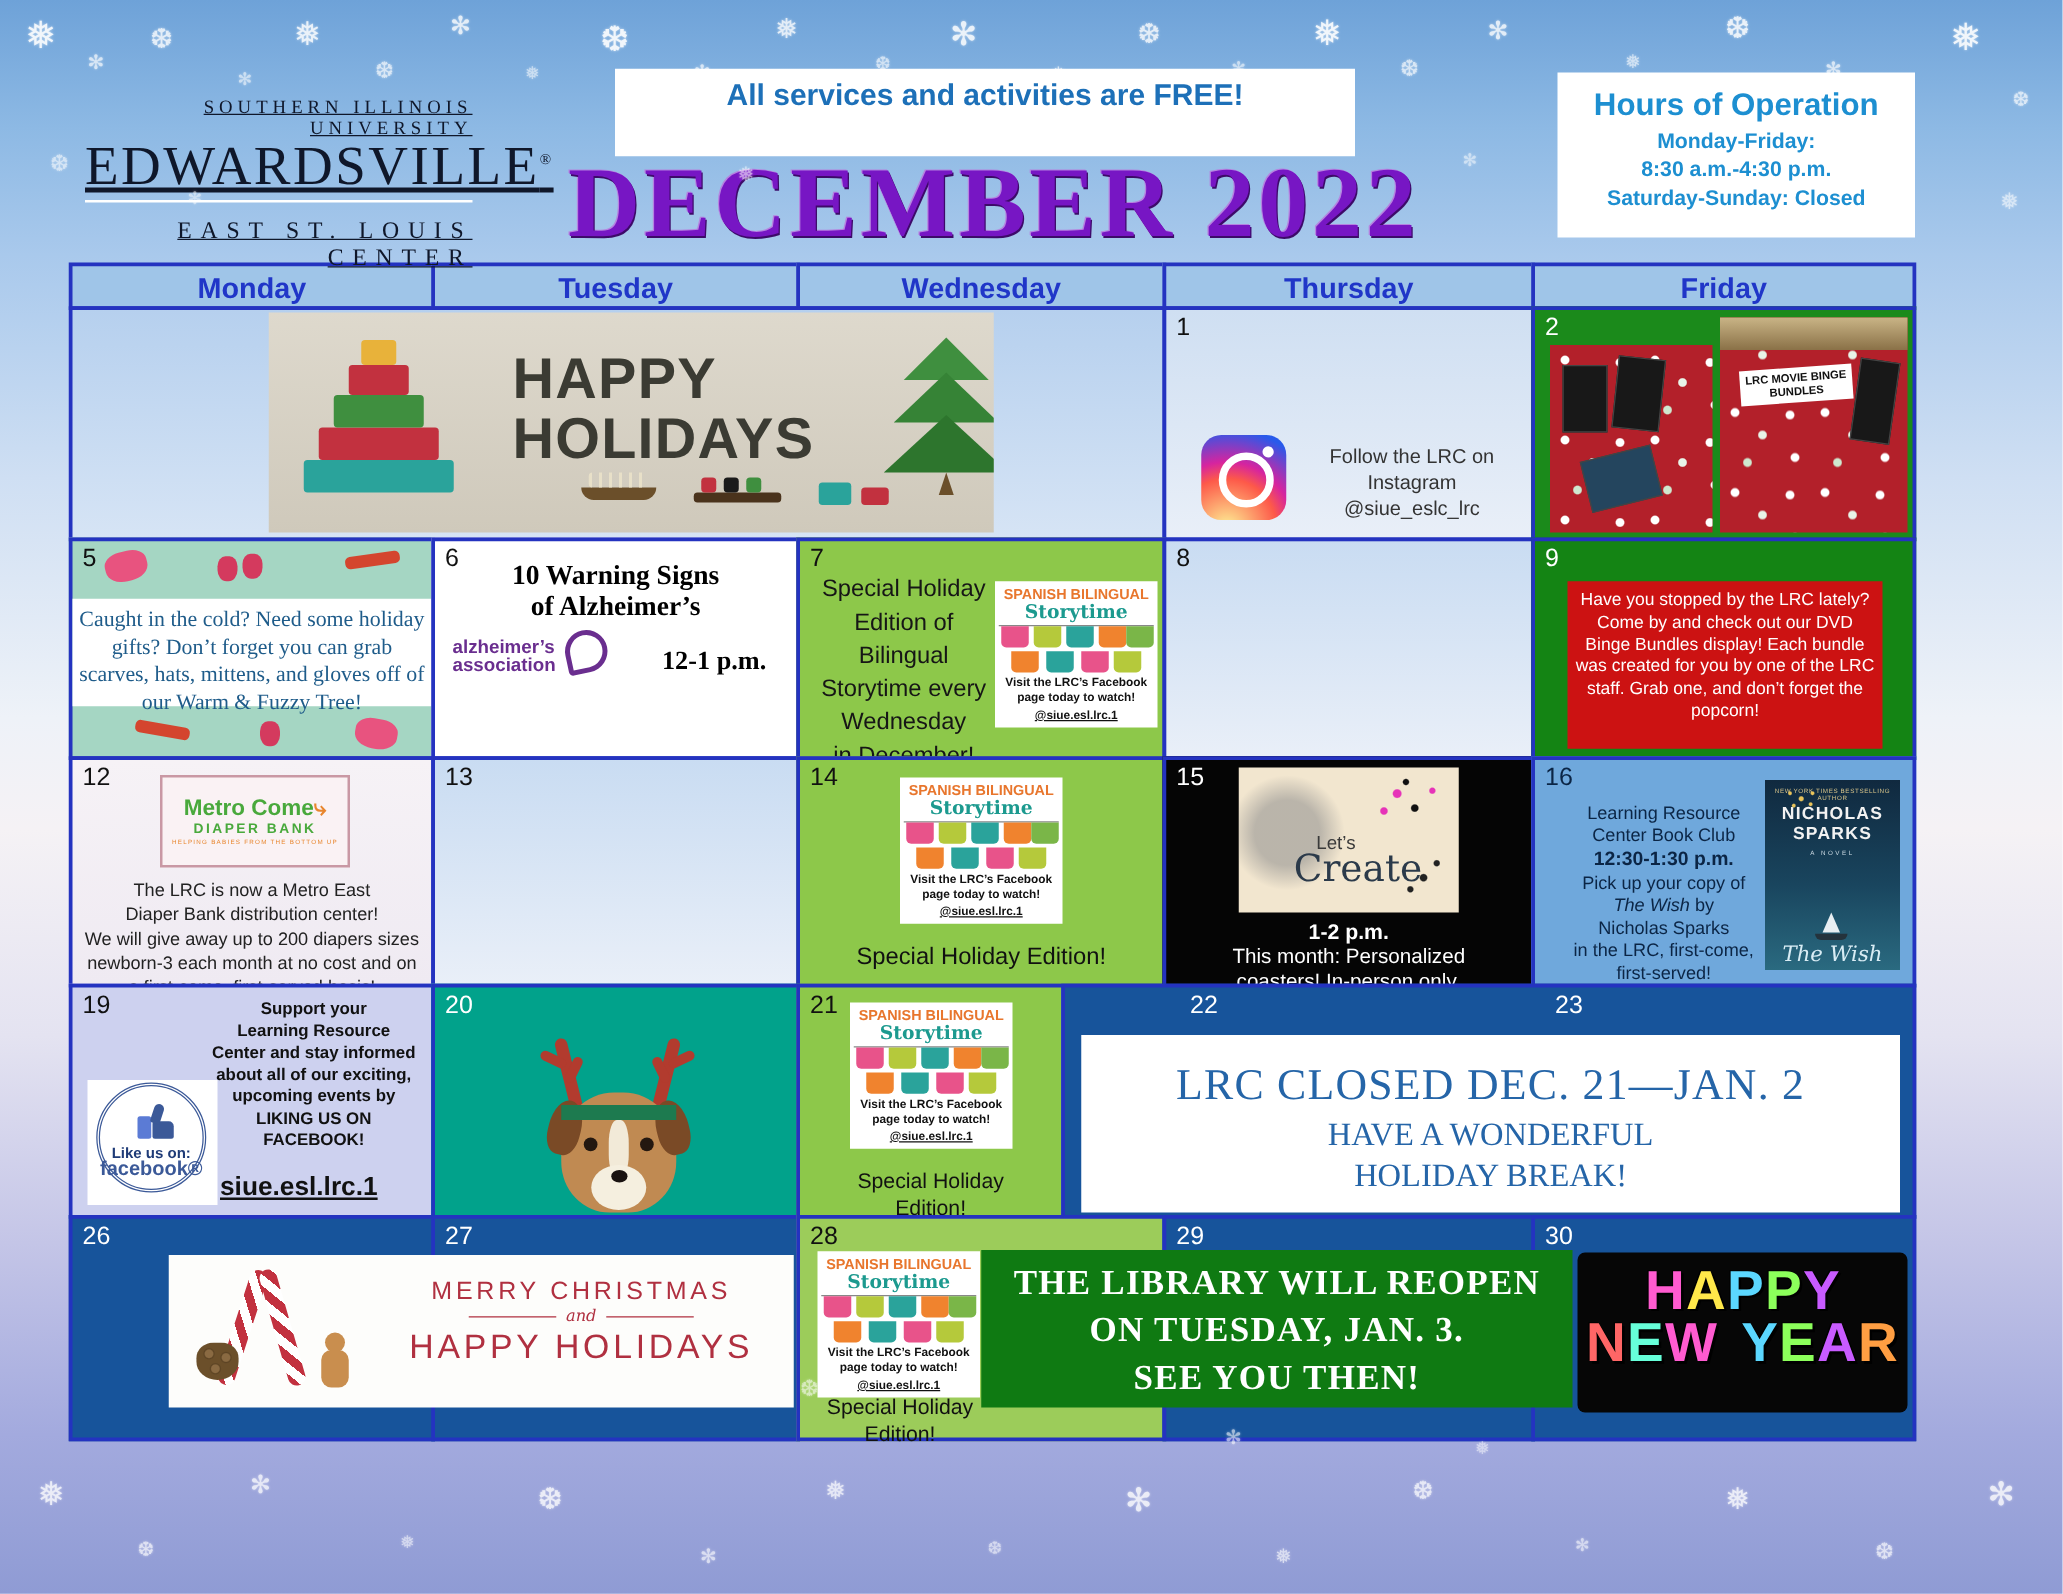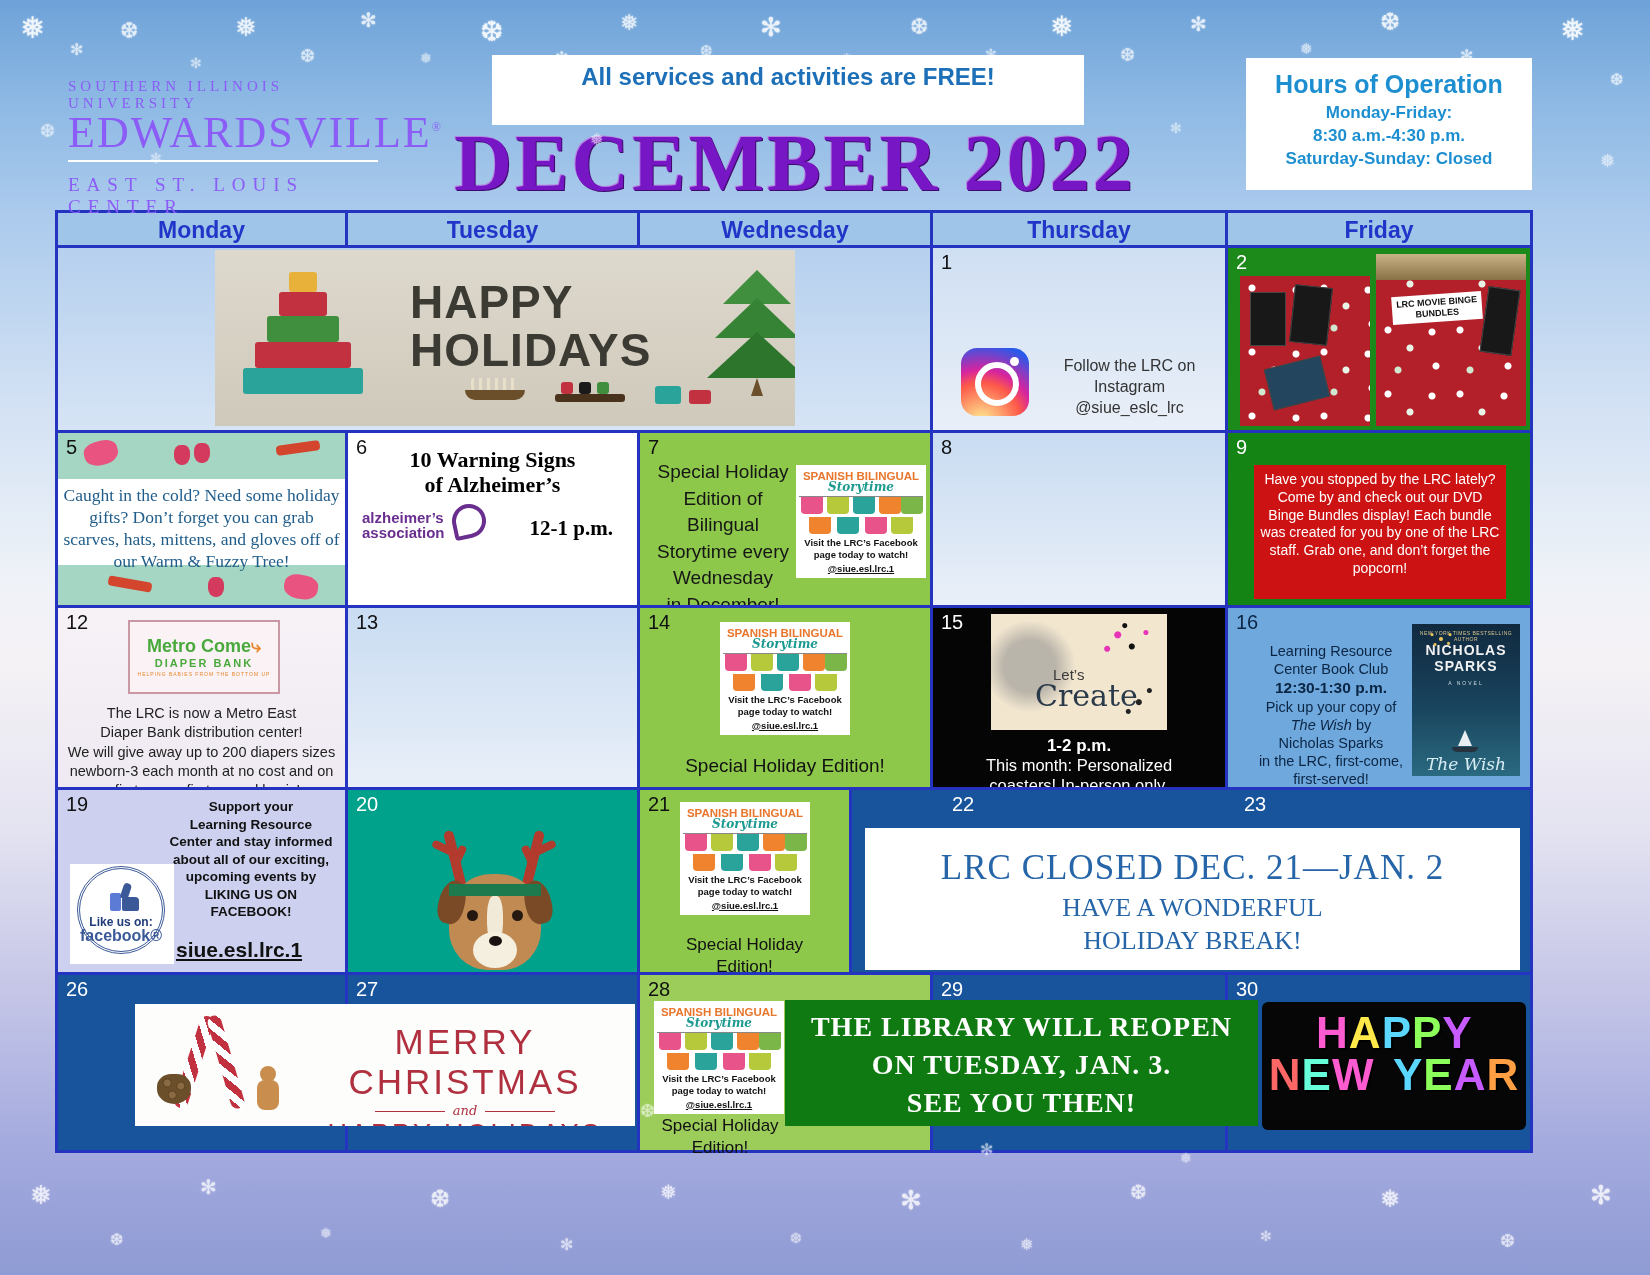--- a/index.html
+++ b/index.html
@@ -1,21 +1,21 @@
 <!DOCTYPE html>
 <html><head>
 <meta charset="utf-8">
 <style>
   html,body{margin:0;padding:0;}
   body{width:1650px;height:1275px;overflow:hidden;font-family:"Liberation Sans",sans-serif;position:relative;
     background:linear-gradient(180deg,#6ea2d8 0%,#8db9e4 8%,#a9c9ec 16%,#cfdff3 30%,#eef2f8 45%,#f5f2f5 52%,#e4e3f1 65%,#c4c5e7 78%,#a3aade 90%,#8f9bd4 100%);}
   #snow{position:absolute;inset:0;pointer-events:none;z-index:5;}
   .sf{position:absolute;color:#ffffff;text-shadow:0 0 2px rgba(255,255,255,.8);}
   
-  .logo{position:absolute;left:68px;top:78px;width:310px;color:#8b5cf6;text-align:left;z-index:2;}
+  .logo{position:absolute;left:68px;top:78px;width:310px;color:#0f172a;text-align:right;z-index:2;text-decoration:underline;}
   .logo .l1{font-family:"Liberation Serif",serif;font-size:15px;letter-spacing:4px;}
   .logo .l2{font-family:"Liberation Serif",serif;font-size:44px;letter-spacing:2px;line-height:0.95;border-bottom:2px solid #fff;padding-bottom:6px;}
   .logo .reg{font-size:12px;vertical-align:super;}
   .logo .l3{font-family:"Liberation Serif",serif;font-size:19px;letter-spacing:7px;margin-top:12px;}
   .freebox{position:absolute;left:492px;top:55px;width:592px;height:70px;background:#fff;z-index:2;text-align:center;padding-top:8px;box-sizing:border-box;}
   .freebox .f1{color:#1d70b8;font-weight:bold;font-size:24px;}
   .freebox .f2{color:#1d70b8;font-size:21px;margin-top:2px;}
   .freebox a{color:#1d70b8;text-decoration:underline;}
   .bigtitle{position:absolute;left:400px;top:118px;width:790px;text-align:center;z-index:2;
     font-family:"Liberation Serif",serif;font-weight:bold;font-size:80px;letter-spacing:3px;color:#7716c4;
@@ -132,32 +132,32 @@
   .closedban .cb1{font-family:"Liberation Serif",serif;font-size:35px;color:#2565a8;letter-spacing:1px;margin-top:20px;}
   .closedban .cb2{font-family:"Liberation Serif",serif;font-size:26px;color:#2565a8;line-height:1.25;margin-top:4px;white-space:pre-line;}
   
   .xmasban{position:absolute;left:135px;top:1004px;width:500px;height:122px;background:#fdfdfb;z-index:4;overflow:hidden;}
   .cane{position:absolute;width:14px;height:96px;border-radius:7px;background:repeating-linear-gradient(55deg,#c2313f 0 7px,#fff 7px 14px);}
   .pinecone{position:absolute;left:22px;top:70px;width:34px;height:30px;background:radial-gradient(circle at 30% 30%,#8a6a42 3px,#5d4424 4px,transparent 5px),radial-gradient(circle at 70% 40%,#8a6a42 3px,#5d4424 4px,transparent 5px),radial-gradient(circle at 45% 70%,#8a6a42 3px,#5d4424 4px,transparent 5px),#6b4f2a;border-radius:50% 50% 60% 60%;}
   .ginger{position:absolute;left:118px;top:62px;width:30px;height:46px;}
   .ginger .gh{position:absolute;left:7px;top:0;width:16px;height:16px;background:#c98e4e;border-radius:50%;}
   .ginger .gb{position:absolute;left:4px;top:14px;width:22px;height:30px;background:#c98e4e;border-radius:8px;}
   .xtext{position:absolute;left:170px;top:18px;width:320px;text-align:center;color:#b03040;}
-  .xtext .x1{font-size:35px;letter-spacing:3px;}
+  .xtext .x1{font-size:20px;letter-spacing:3px;}
   .xtext .xand{font-family:"DejaVu Serif",serif;font-style:italic;font-size:13px;margin:1px 0;}
   .xtext .xand:before,.xtext .xand:after{content:"";display:inline-block;width:70px;height:1px;background:#b03040;vertical-align:middle;margin:0 8px;}
   .xtext .x2{font-size:27px;letter-spacing:3px;}
   .reopenban{position:absolute;left:785px;top:1000px;width:473px;height:126px;background:#0f7a12;z-index:4;text-align:center;color:#fff;}
   .reopenban div{font-family:"Liberation Serif",serif;font-weight:bold;font-size:28px;letter-spacing:1px;line-height:1.35;margin-top:8px;white-space:pre-line;}
   .hny{position:absolute;left:1262px;top:1002px;width:264px;height:128px;background:#060606;border-radius:6px;z-index:4;text-align:center;overflow:hidden;}
   .hny .rw{font-weight:bold;font-size:44px;line-height:.95;letter-spacing:1px;text-shadow:2px 2px 0 #000,-1px -1px 0 #000;word-spacing:6px;margin-top:10px;}
   
   .st-box{position:absolute;background:#fff;text-align:center;padding:5px 3px 4px;box-sizing:border-box;width:130px;}
   .st-l1{color:#e8762d;font-weight:bold;font-size:11.5px;letter-spacing:0;}
-  .st-l2{color:#1c9a8f;font-family:"DejaVu Serif",serif;font-style:italic;font-weight:bold;font-size:12px;margin-top:-2px;}
+  .st-l2{color:#1c9a8f;font-family:"DejaVu Serif",serif;font-weight:bold;font-size:15px;margin-top:-2px;}
   .st-flags{position:relative;height:40px;margin-top:2px;border-top:1px solid #888;}
   .st-flags i{position:absolute;top:0;width:22px;height:17px;display:block;border-radius:0 0 4px 4px;}
   .st-flags .r2{top:20px;}
   .st-l3{font-weight:bold;font-size:9.5px;line-height:1.25;color:#111;white-space:pre-line;}
   .st-l4{font-weight:bold;font-size:9.5px;color:#111;text-decoration:underline;margin-top:2px;}
 </style>
 </head>
 <body>
 
 <div class="logo">

